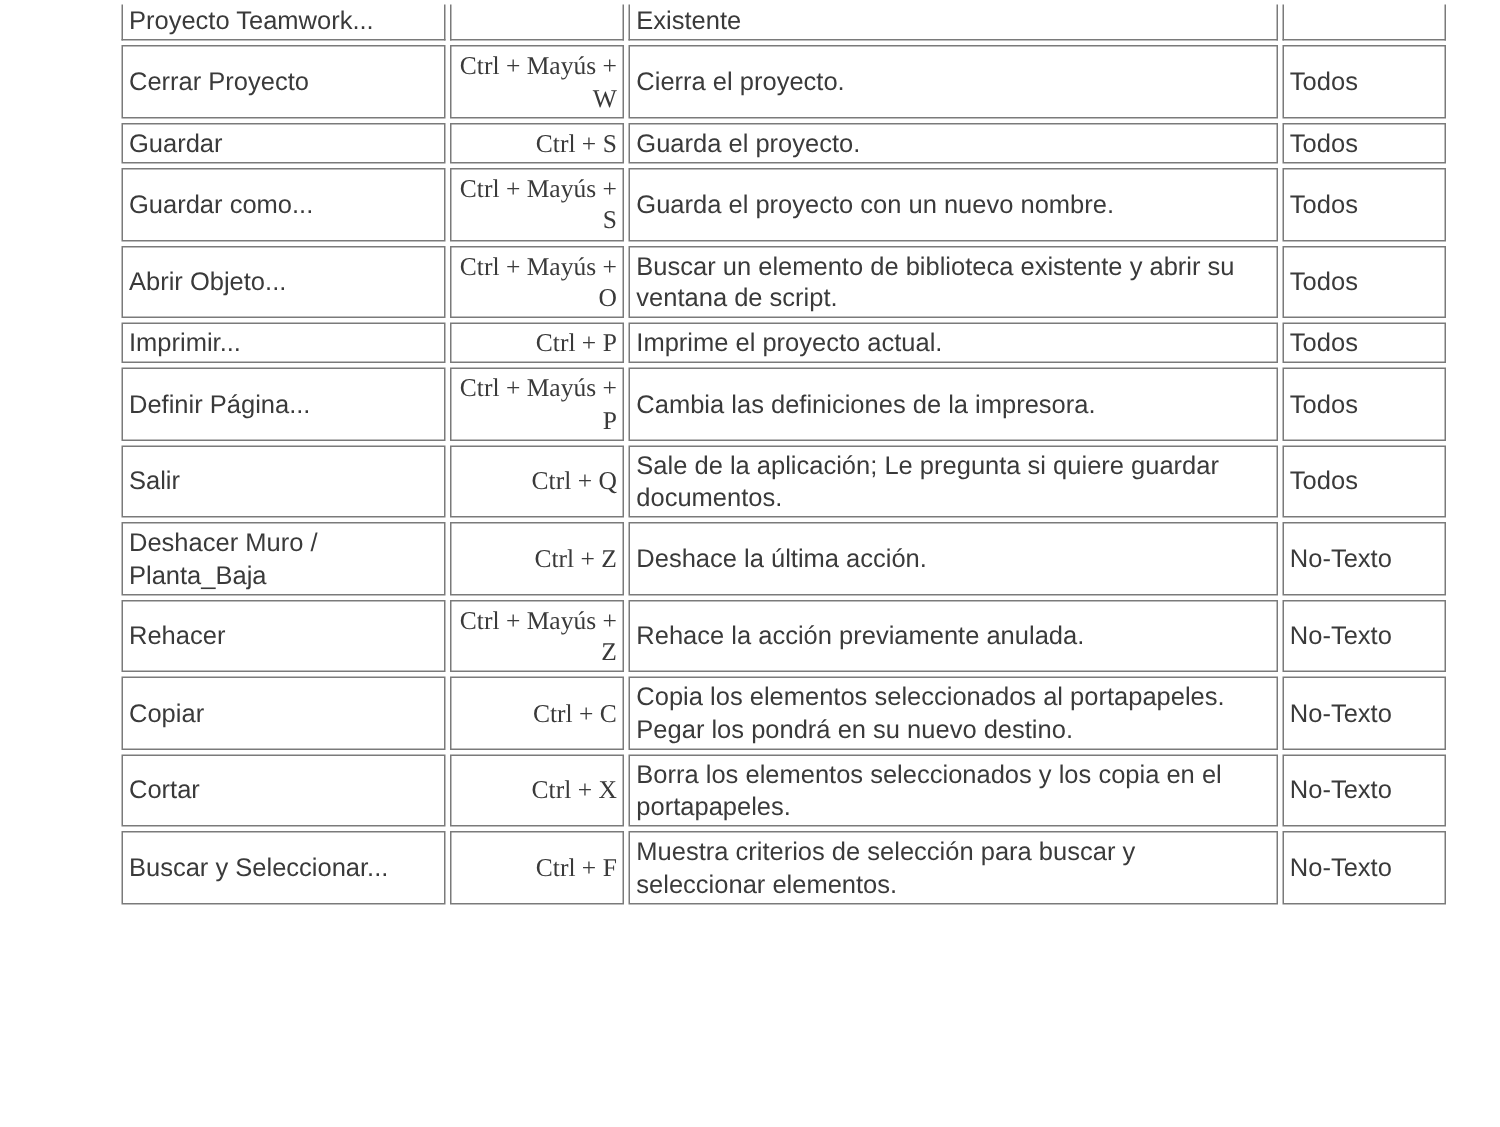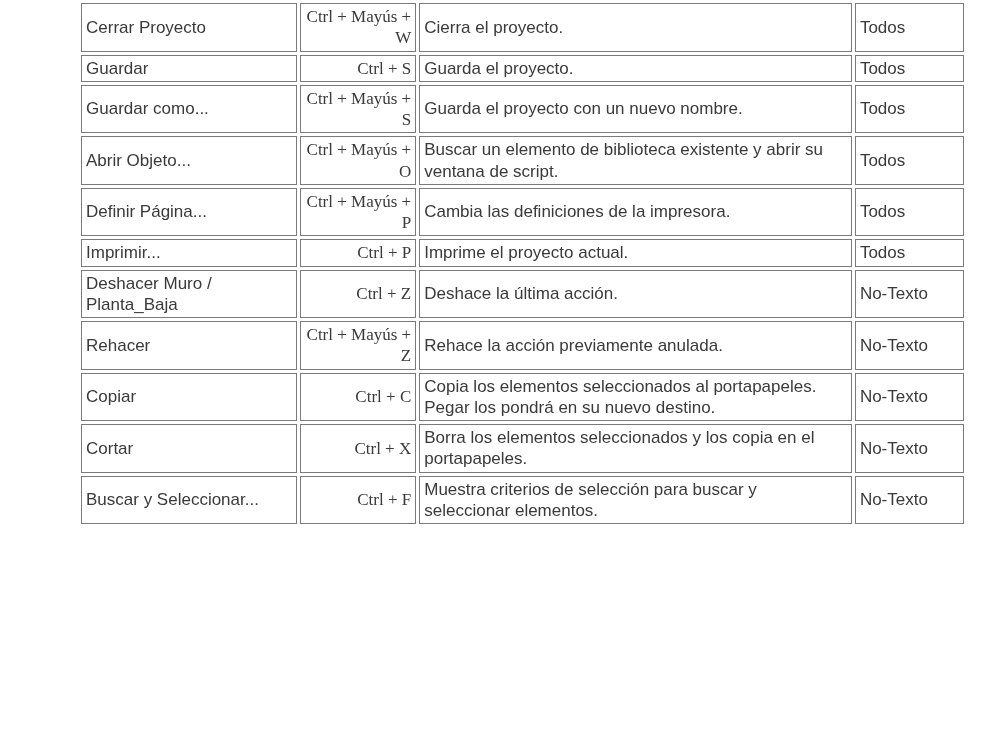--- a/index.html
+++ b/index.html
@@ -48,20 +48,26 @@
 
 <div class="page">
   <table class="kb">
     <colgroup>
       <col class="c-cmd">
         <col class="c-key">
         <col class="c-desc">
         <col class="c-scope">
     </colgroup>
     <tbody id="kb-body">
+        <tr class="cut-top">
+          <td>Proyecto Teamwork...</td>
+          <td class="key"></td>
+          <td>Existente</td>
+          <td></td>
+        </tr>
         <tr>
           <td>Cerrar Proyecto</td>
           <td class="key">Ctrl + Mayús + W</td>
           <td>Cierra el proyecto.</td>
           <td>Todos</td>
         </tr>
         <tr>
           <td>Guardar</td>
           <td class="key">Ctrl + S</td>
           <td>Guarda el proyecto.</td>
@@ -73,29 +79,35 @@
           <td>Guarda el proyecto con un nuevo nombre.</td>
           <td>Todos</td>
         </tr>
         <tr>
           <td>Abrir Objeto...</td>
           <td class="key">Ctrl + Mayús + O</td>
           <td>Buscar un elemento de biblioteca existente y abrir su ventana de script.</td>
           <td>Todos</td>
         </tr>
         <tr>
+          <td>Imprimir...</td>
+          <td class="key">Ctrl + P</td>
+          <td>Imprime el proyecto actual.</td>
+          <td>Todos</td>
+        </tr>
+        <tr>
           <td>Definir Página...</td>
           <td class="key">Ctrl + Mayús + P</td>
           <td>Cambia las definiciones de la impresora.</td>
           <td>Todos</td>
         </tr>
         <tr>
-          <td>Imprimir...</td>
-          <td class="key">Ctrl + P</td>
-          <td>Imprime el proyecto actual.</td>
+          <td>Salir</td>
+          <td class="key">Ctrl + Q</td>
+          <td>Sale de la aplicación; Le pregunta si quiere guardar documentos.</td>
           <td>Todos</td>
         </tr>
         <tr>
           <td>Deshacer Muro / Planta_Baja</td>
           <td class="key">Ctrl + Z</td>
           <td>Deshace la última acción.</td>
           <td>No-Texto</td>
         </tr>
         <tr>
           <td>Rehacer</td>

